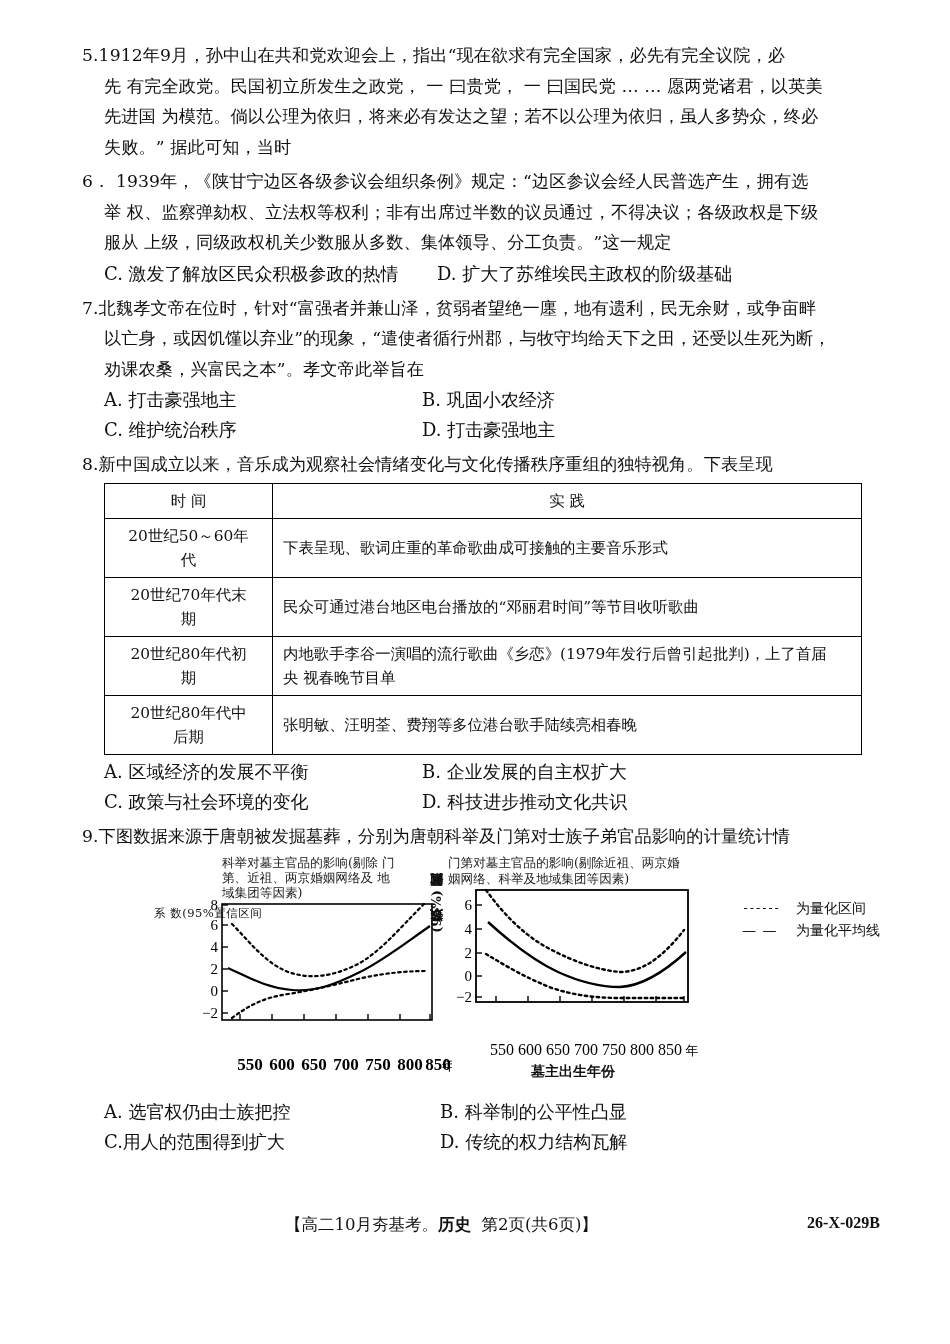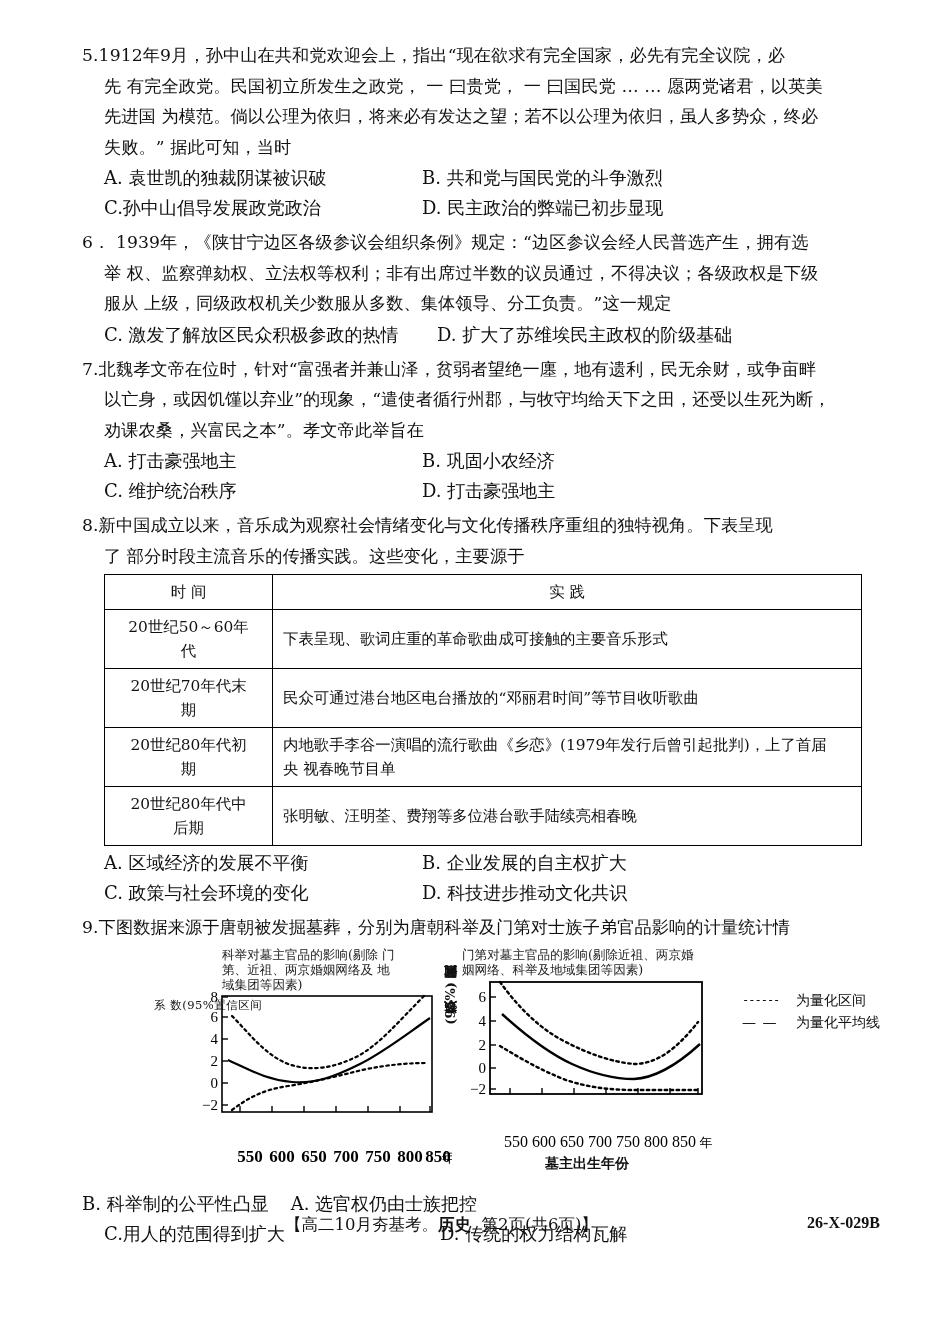--- a/index.html
+++ b/index.html
@@ -95,21 +95,21 @@
   .figures {
     position: relative;
     height: 240px;
     margin-top: 4px;
   }
   .fig {
     position: absolute;
     top: 0;
   }
   .fig-left { left: 110px; width: 270px; }
-  .fig-right { left: 380px; width: 270px; }
+  .fig-right { left: 366px; width: 270px; }
 
   .fig-title {
     font-size: 12.6px;
     line-height: 15px;
     color: #1a1a1a;
     width: 180px;
   }
   .fig-title-right {
     width: 232px;
     font-size: 12.6px;
@@ -204,30 +204,20 @@
 
 <div class="page">
 
   <div class="question">
     <div class="q-body">
       <div class="q-line q-first">5.1912年9月，孙中山在共和党欢迎会上，指出“现在欲求有完全国家，必先有完全议院，必</div>
       <div class="q-line q-indent">先  有完全政党。民国初立所发生之政党， 一 曰贵党， 一 曰国民党 … … 愿两党诸君，以英美</div>
       <div class="q-line q-indent">先进国  为模范。倘以公理为依归，将来必有发达之望；若不以公理为依归，虽人多势众，终必</div>
       <div class="q-line q-indent">失败。” 据此可知，当时</div>
     </div>
-    <div class="options">
-      <div class="opt-row">
-        <span class="opt opt-a">A. 袁世凯的独裁阴谋被识破</span>
-        <span class="opt opt-b">B. 共和党与国民党的斗争激烈</span>
-      </div>
-      <div class="opt-row">
-        <span class="opt opt-a">C.孙中山倡导发展政党政治</span>
-        <span class="opt opt-b">D. 民主政治的弊端已初步显现</span>
-      </div>
-    </div>
   </div>
 
   <div class="question">
     <div class="q-body">
       <div class="q-line q-first">6． 1939年，《陕甘宁边区各级参议会组织条例》规定：“边区参议会经人民普选产生，拥有选</div>
       <div class="q-line q-indent">举 权、监察弹劾权、立法权等权利；非有出席过半数的议员通过，不得决议；各级政权是下级</div>
       <div class="q-line q-indent">服从 上级，同级政权机关少数服从多数、集体领导、分工负责。”这一规定</div>
     </div>
     <div class="options">
       <div class="opt-row">
@@ -251,21 +241,20 @@
       <div class="opt-row">
         <span class="opt opt-a">C. 维护统治秩序</span>
         <span class="opt opt-b">D. 打击豪强地主</span>
       </div>
     </div>
   </div>
 
   <div class="question">
     <div class="q-body">
       <div class="q-line q-first">8.新中国成立以来，音乐成为观察社会情绪变化与文化传播秩序重组的独特视角。下表呈现</div>
-      <div class="q-line q-indent">了  部分时段主流音乐的传播实践。这些变化，主要源于</div>
     </div>
 
     <table class="data-table">
       <thead>
         <tr>
           <th class="c1">时  间</th>
           <th class="c2">实  践</th>
         </tr>
       </thead>
       <tbody>
@@ -426,22 +415,22 @@
         </div>
         <div class="legend-row">
           <span class="legend-dash2">—  —</span>
           <span>为量化平均线</span>
         </div>
       </div>
     </div>
 
     <div class="options" style="margin-top:2px;">
       <div class="opt-row">
+        <span class="opt" style="width:358px;padding-left:22px;">A. 选官权仍由士族把控</span>
         <span class="opt">B. 科举制的公平性凸显</span>
-        <span class="opt" style="width:358px;padding-left:22px;">A. 选官权仍由士族把控</span>
       </div>
       <div class="opt-row">
         <span class="opt" style="width:358px;padding-left:22px;">C.用人的范围得到扩大</span>
         <span class="opt">D. 传统的权力结构瓦解</span>
       </div>
     </div>
   </div>
 
   <div class="footer">
     <div class="footer-center">

